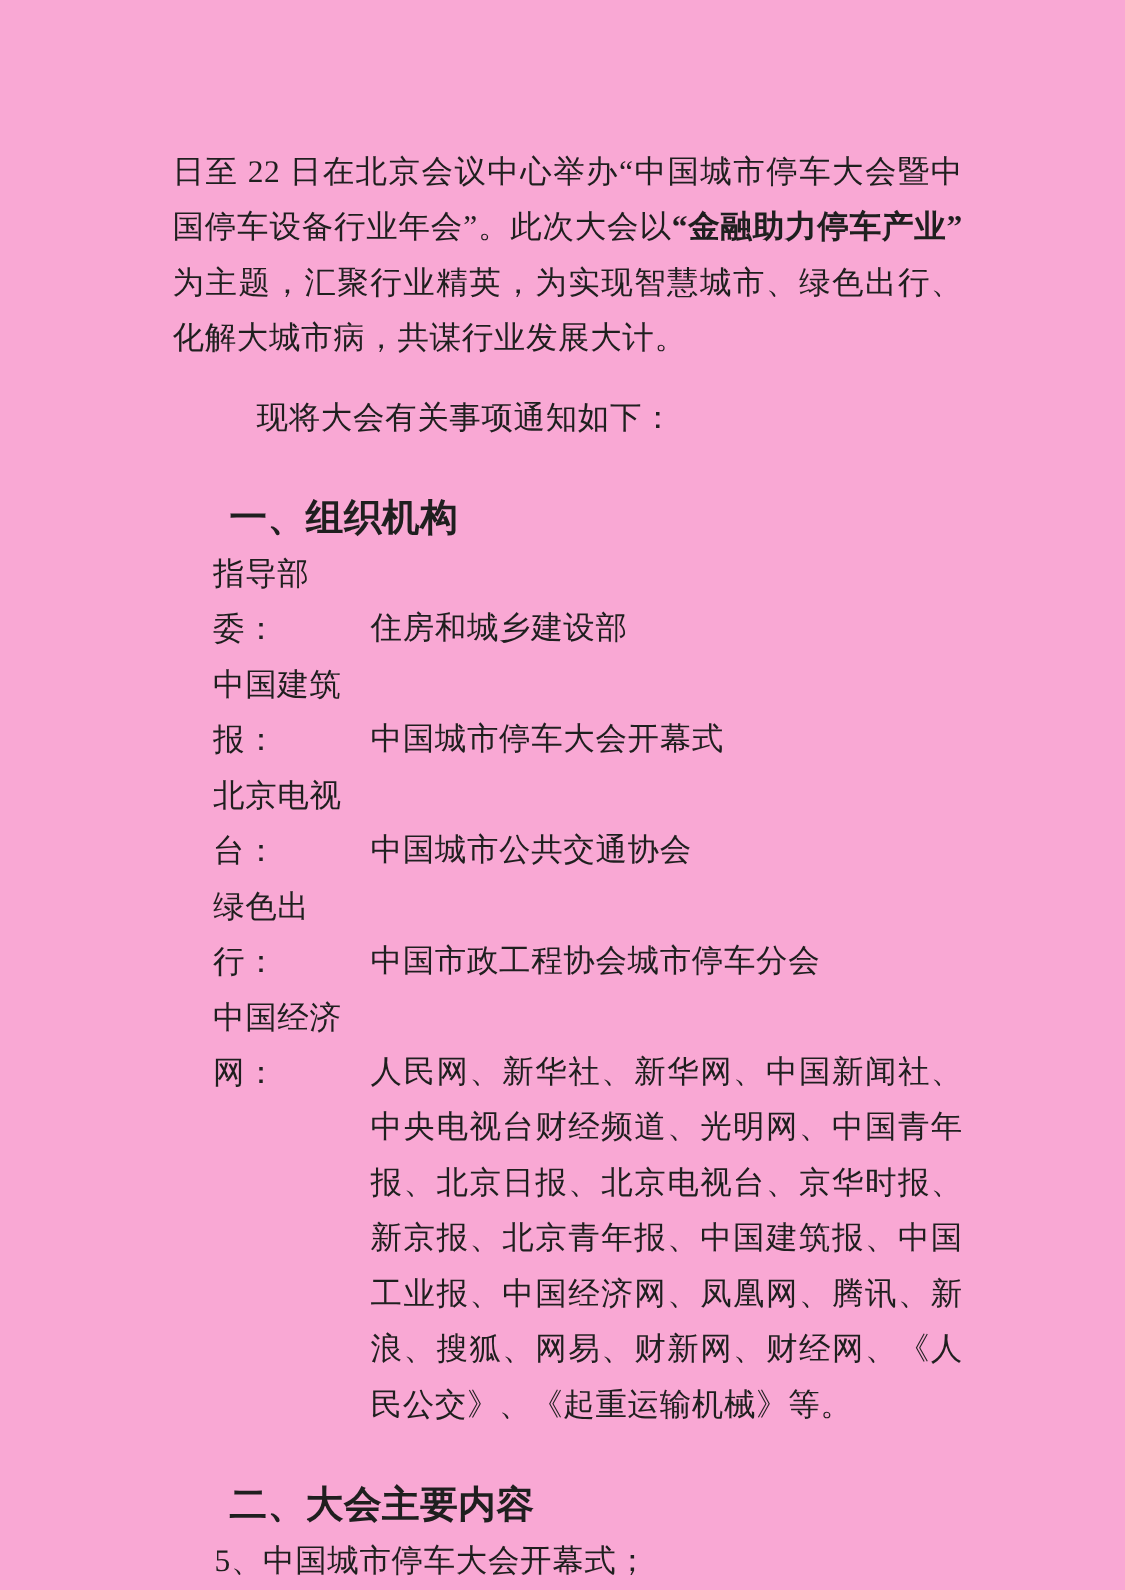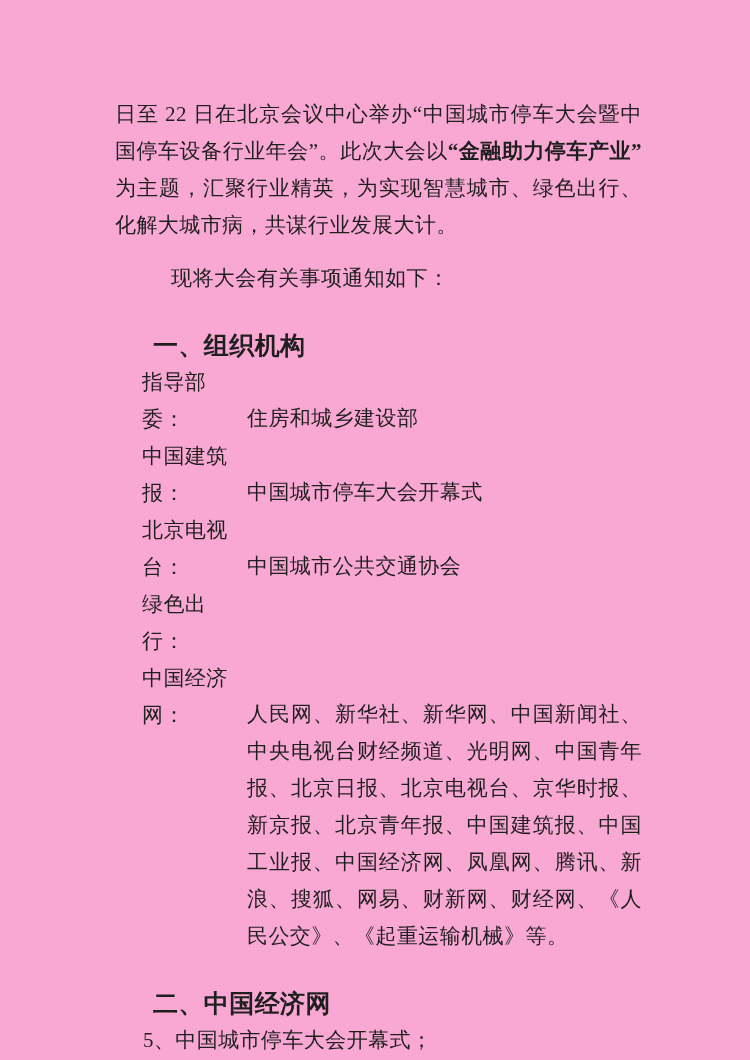--- a/index.html
+++ b/index.html
@@ -87,31 +87,34 @@
 
   <div class="entry">
     <span class="entry-label">北京电视台：</span>
     <div class="entry-content">
   <span class="entry-line">中国城市公共交通协会</span>
 </div>
   </div>
 
   <div class="entry">
     <span class="entry-label">绿色出行：</span>
+    <div class="entry-content">
+  <span class="entry-line">中国市政工程协会城市停车分会</span>
+</div>
   </div>
 
   <div class="entry">
     <span class="entry-label">中国经济网：</span>
     <div class="entry-content">
   <span class="entry-line">人民网、新华社、新华网、中国新闻社、中央电视台财经频道、光明网、中国青年报、北京日报、北京电视台、京华时报、新京报、北京青年报、中国建筑报、中国工业报、中国经济网、凤凰网、腾讯、新浪、搜狐、网易、财新网、财经网、《人民公交》、《起重运输机械》等。</span>
 </div>
   </div>
 </div>
 
-  <h2 class="section-heading">二、中国经济网</h2>
+  <h2 class="section-heading">二、大会主要内容</h2>
 
   <div id="agenda-items">
   <p class="agenda-item">5、中国城市停车大会开幕式；</p>
 
   <p class="agenda-item">2、2017 年度停车设备行业统计分析报告；</p>
 
 </div>
 
 </div>
 

